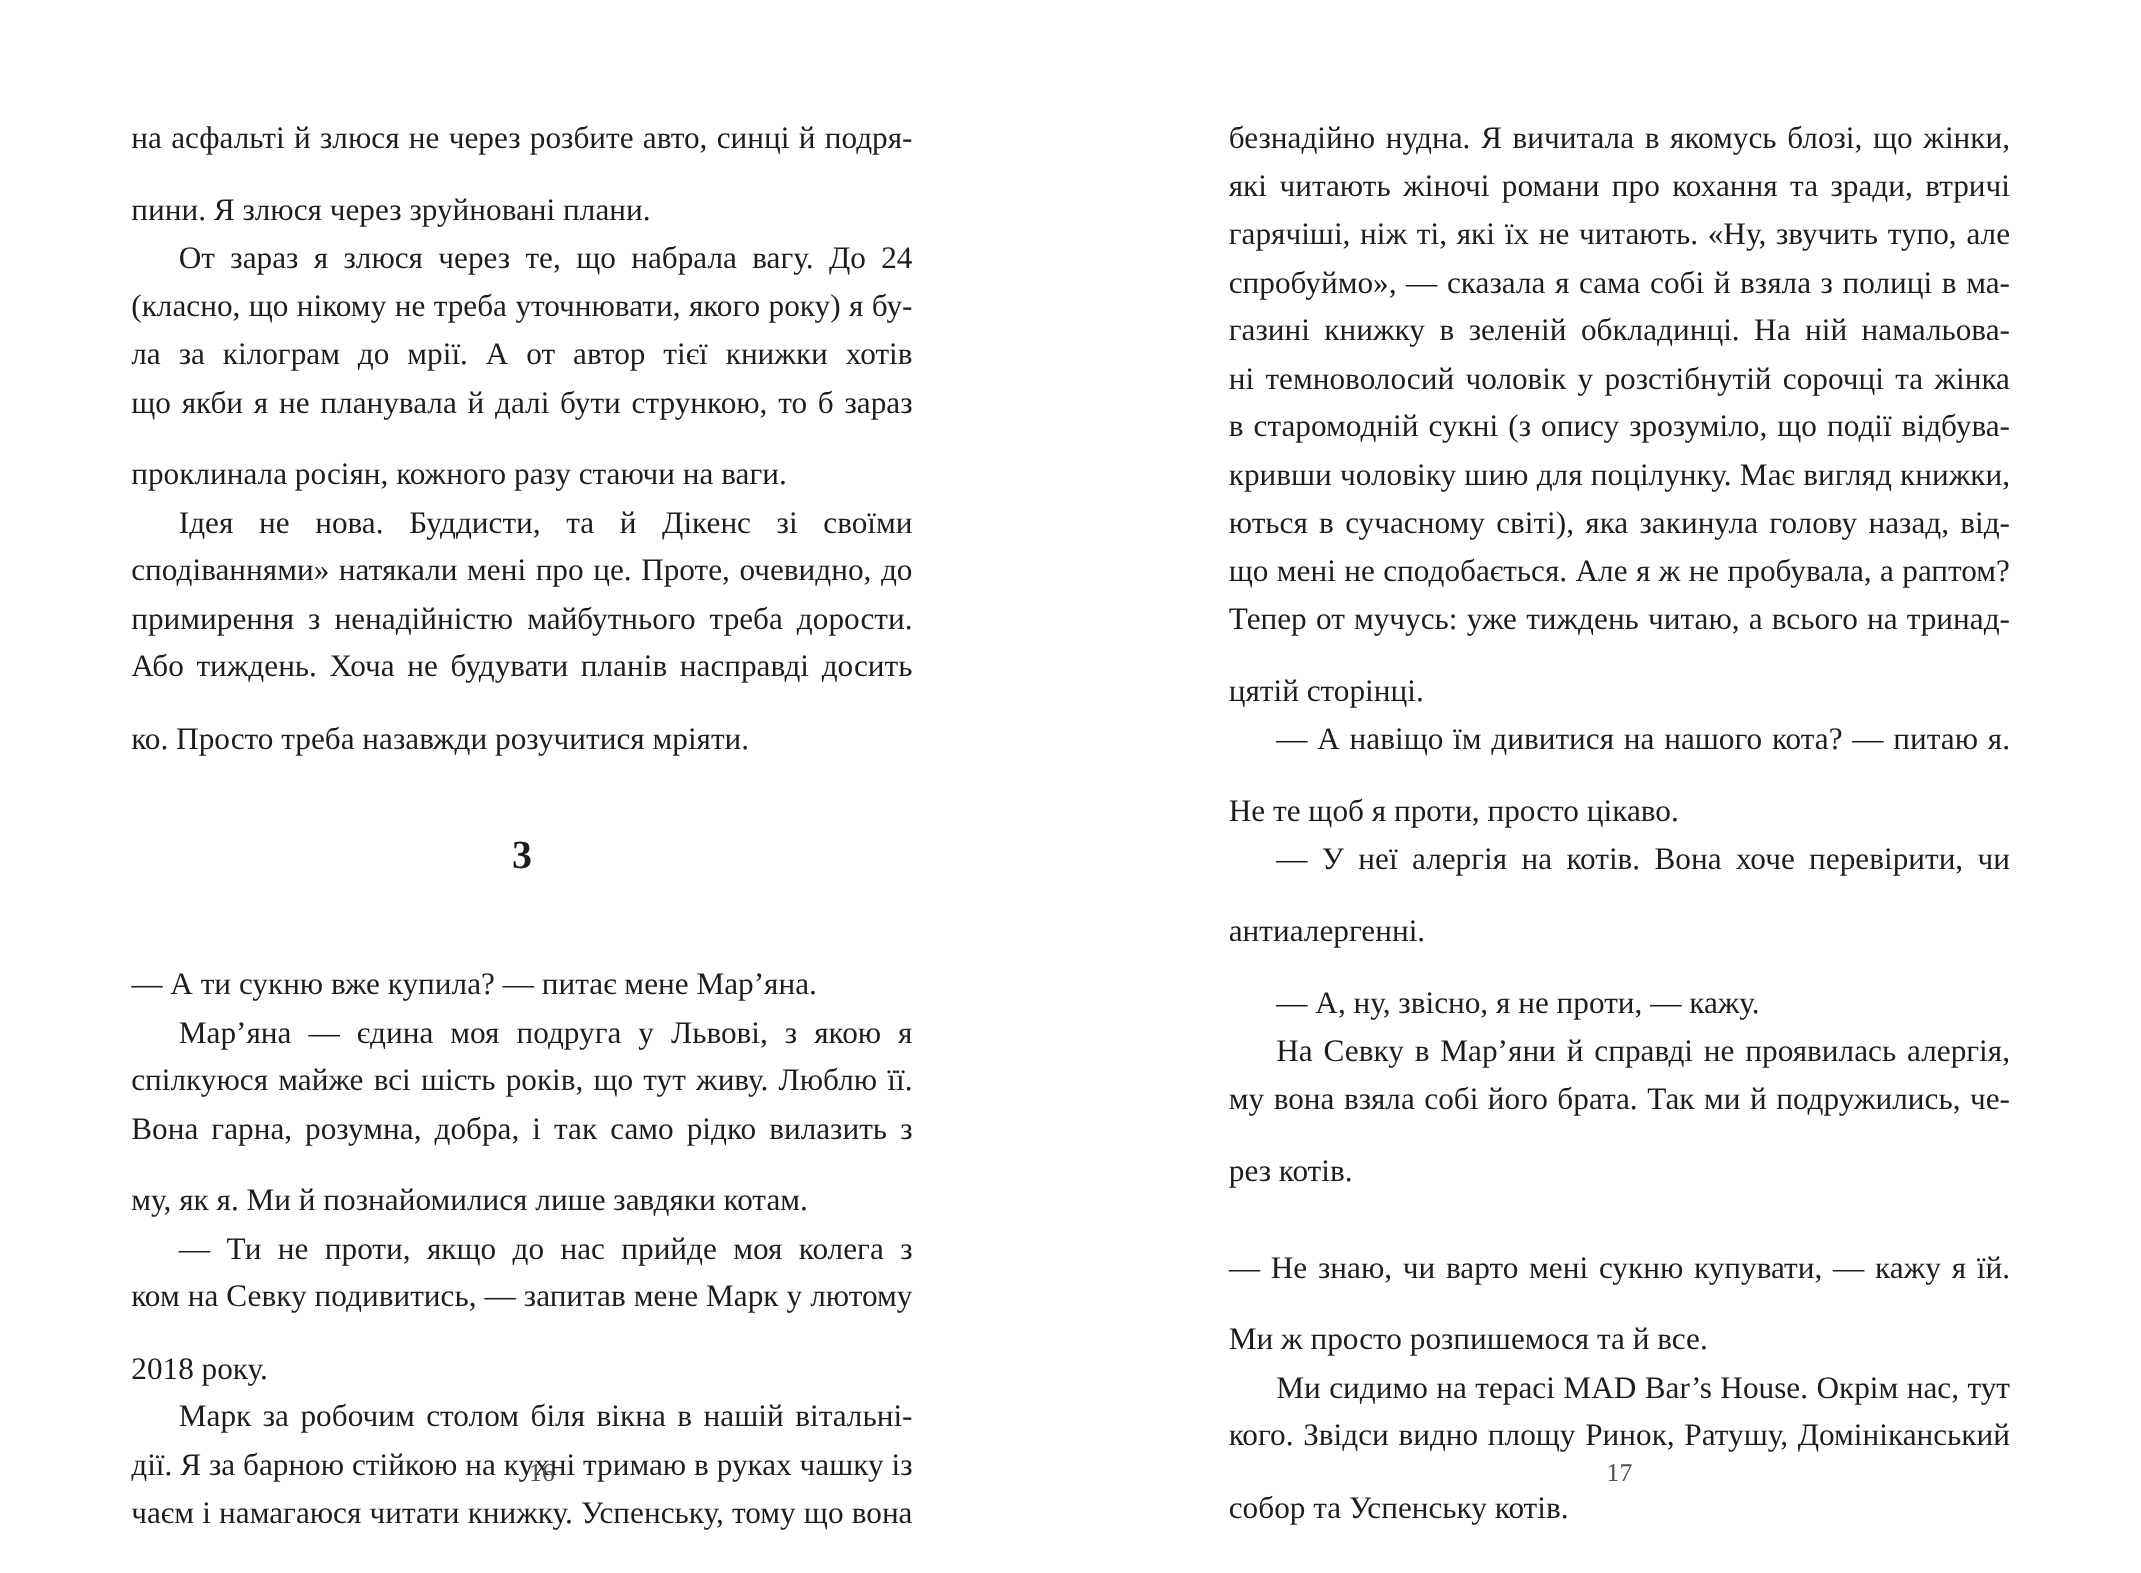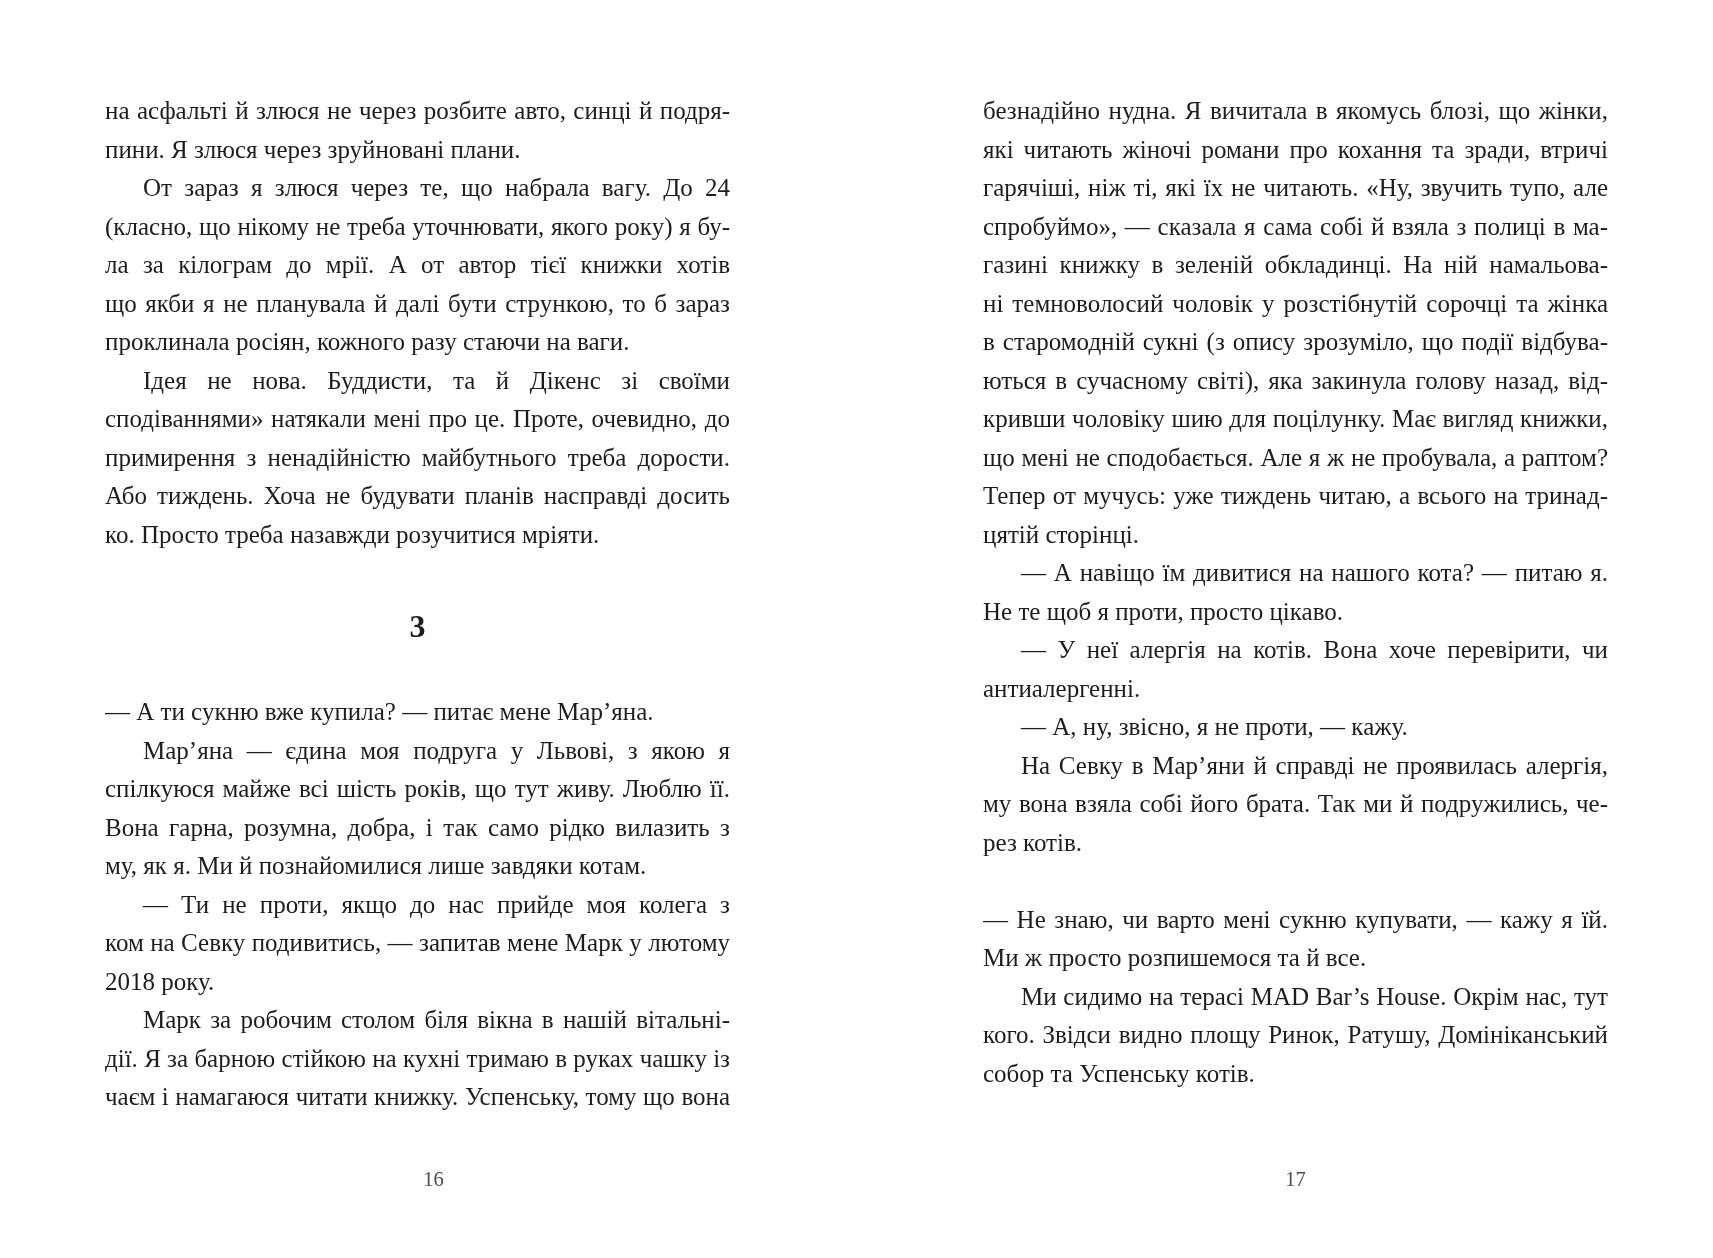--- a/index.html
+++ b/index.html
@@ -39,20 +39,21 @@
     font-size: 25px;
     line-height: 38.5px;
     height: 38.5px;
     text-align: justify;
     text-align-last: justify;
     overflow: hidden;
     color: #1d1d1f;
   }
   .line.end {
     text-align-last: left;
+    margin-top: 19px;
   }
   .line.indent {
     padding-left: 38px;
   }
   .heading-block {
     height: 139px;
     display: flex;
     align-items: center;
     justify-content: center;
   }
@@ -115,22 +116,22 @@
 
   <div class="page right">
     <div class="text-col">
         <div class="line">безнадійно нудна. Я вичитала в якомусь блозі, що жінки,</div>
         <div class="line">які читають жіночі романи про кохання та зради, втричі</div>
         <div class="line">гарячіші, ніж ті, які їх не читають. «Ну, звучить тупо, але</div>
         <div class="line">спробуймо», — сказала я сама собі й взяла з полиці в ма-</div>
         <div class="line">газині книжку в зеленій обкладинці. На ній намальова-</div>
         <div class="line">ні темноволосий чоловік у розстібнутій сорочці та жінка</div>
         <div class="line">в старомодній сукні (з опису зрозуміло, що події відбува-</div>
+        <div class="line">кривши чоловіку шию для поцілунку. Має вигляд книжки,</div>
         <div class="line">ються в сучасному світі), яка закинула голову назад, від-</div>
-        <div class="line">кривши чоловіку шию для поцілунку. Має вигляд книжки,</div>
         <div class="line">що мені не сподобається. Але я ж не пробувала, а раптом?</div>
         <div class="line">Тепер от мучусь: уже тиждень читаю, а всього на тринад-</div>
         <div class="line end">цятій сторінці.</div>
         <div class="line indent">— А навіщо їм дивитися на нашого кота? — питаю я. —</div>
         <div class="line end">Не те щоб я проти, просто цікаво.</div>
         <div class="line indent">— У неї алергія на котів. Вона хоче перевірити, чи буде</div>
         <div class="line end">антиалергенні.</div>
         <div class="line indent end">— А, ну, звісно, я не проти, — кажу.</div>
         <div class="line indent">На Севку в Мар’яни й справді не проявилась алергія, то-</div>
         <div class="line">му вона взяла собі його брата. Так ми й подружились, че-</div>

